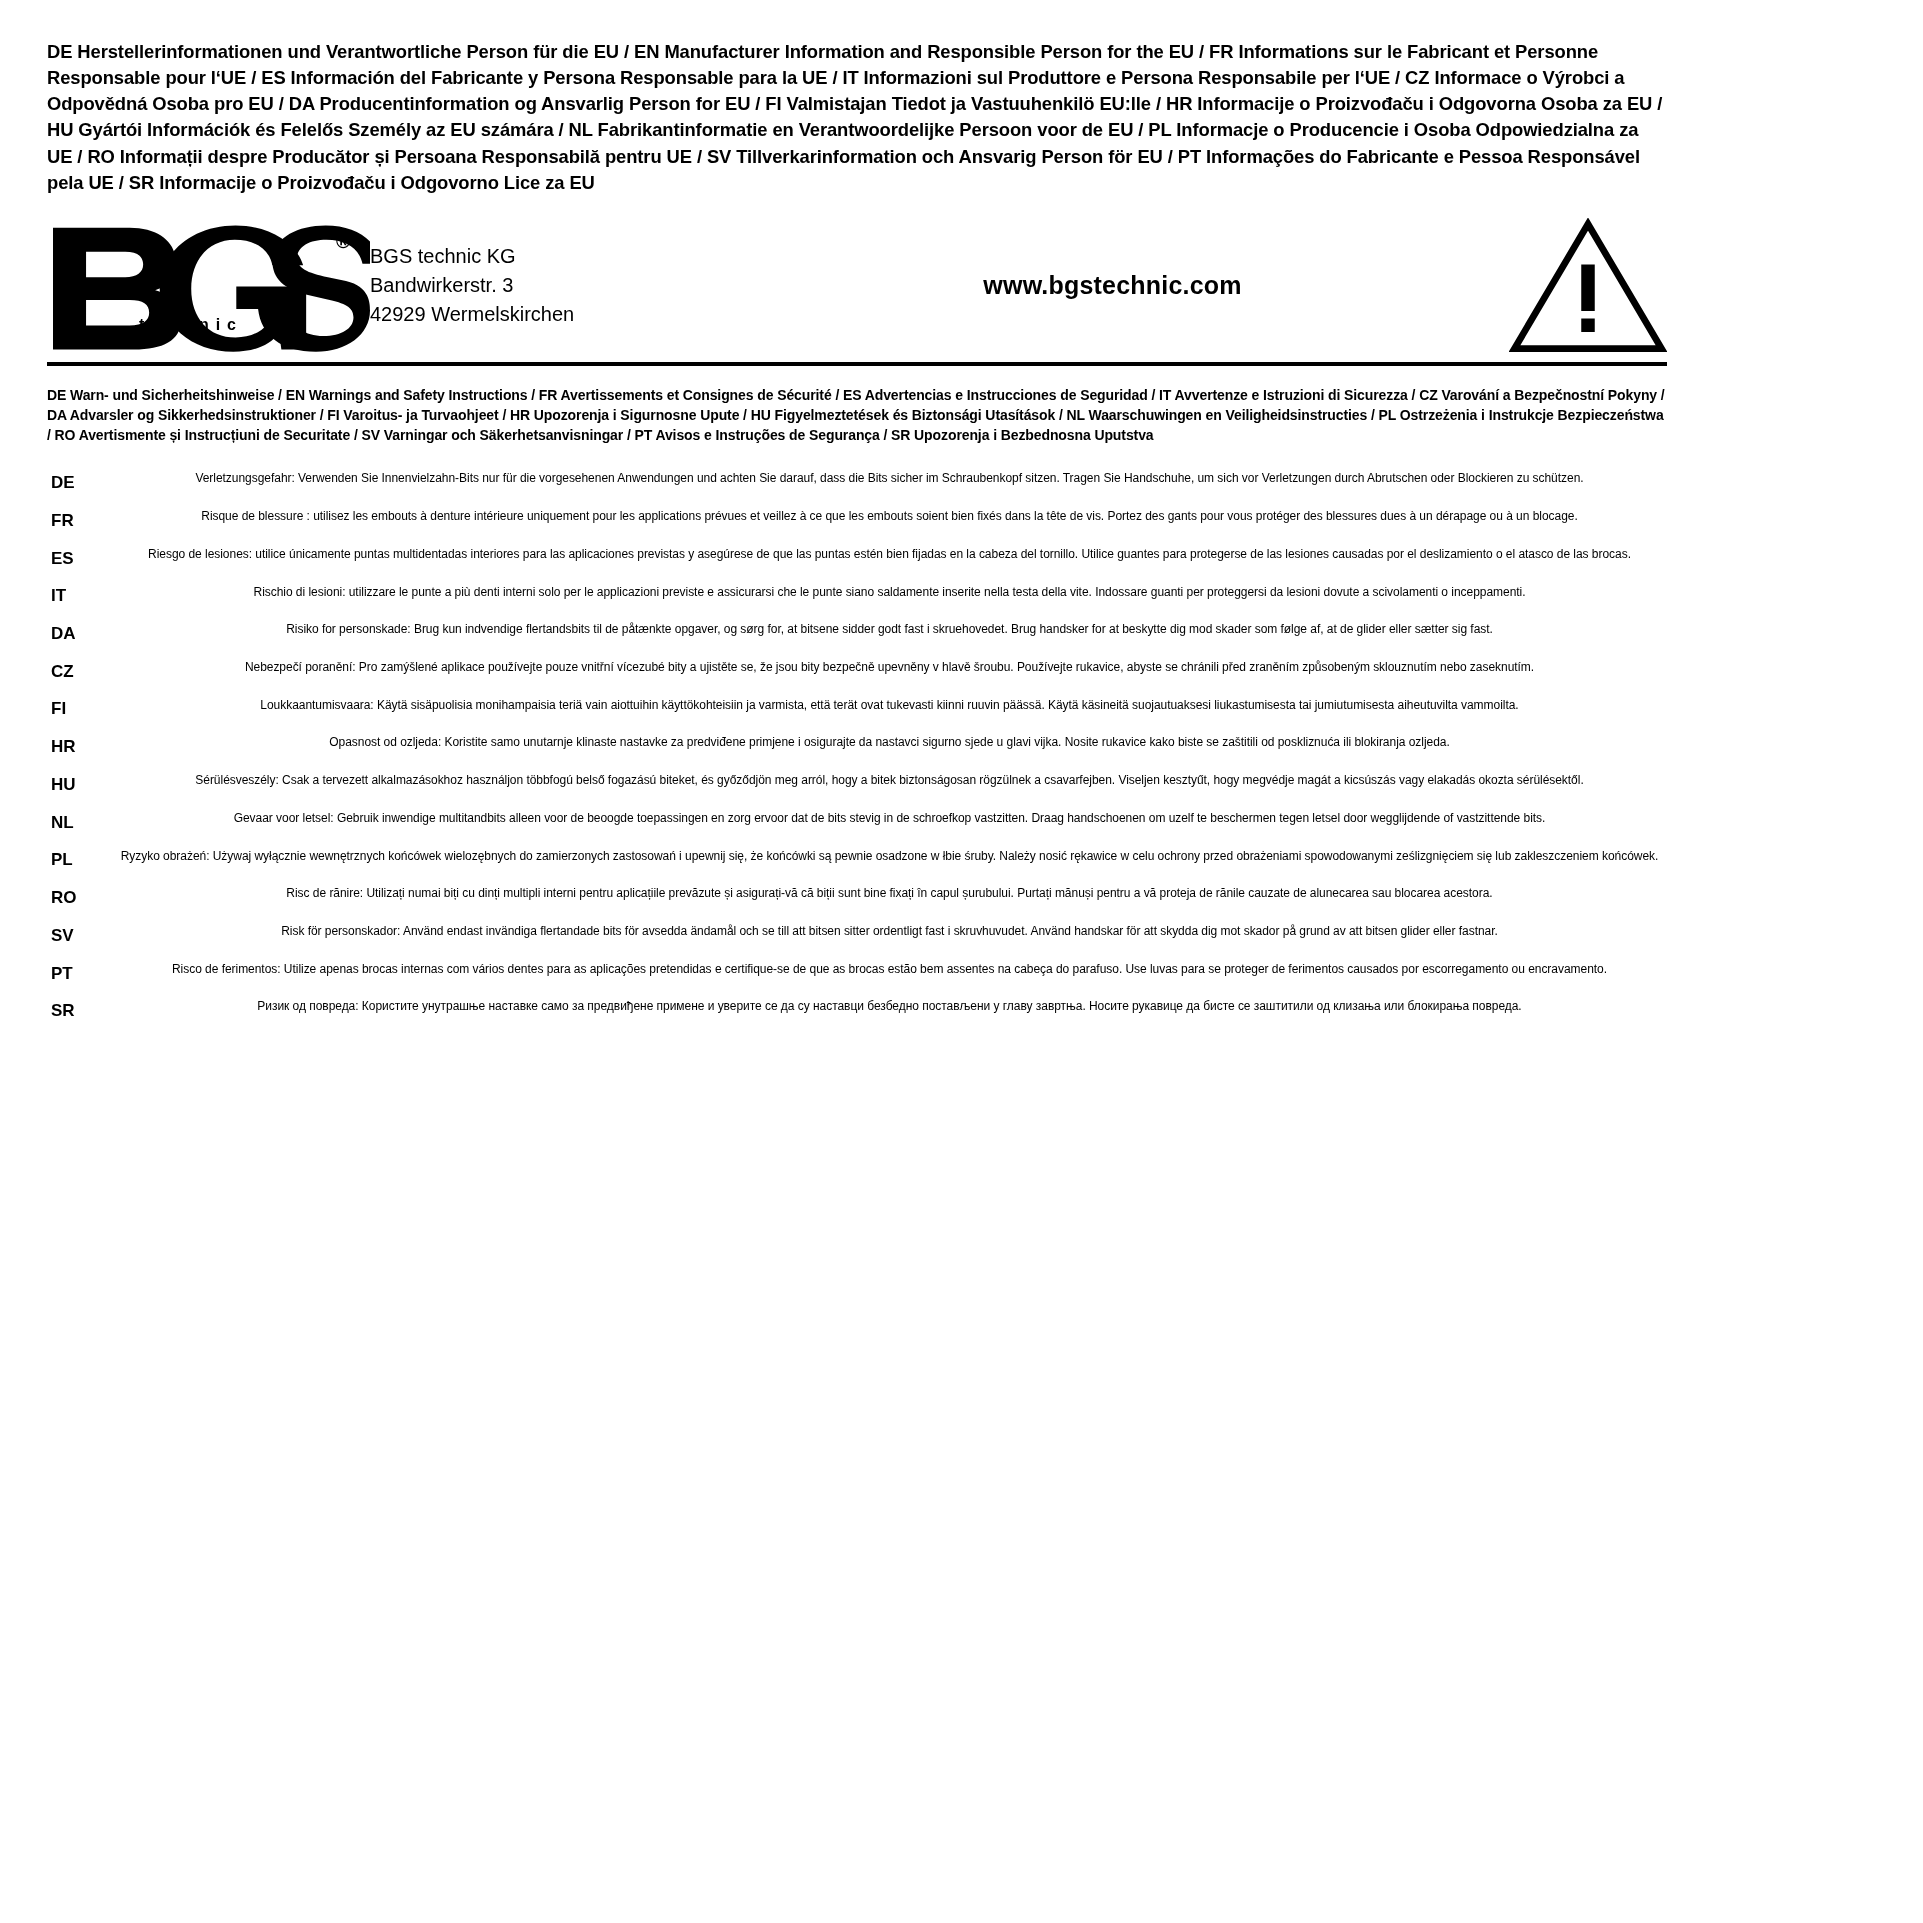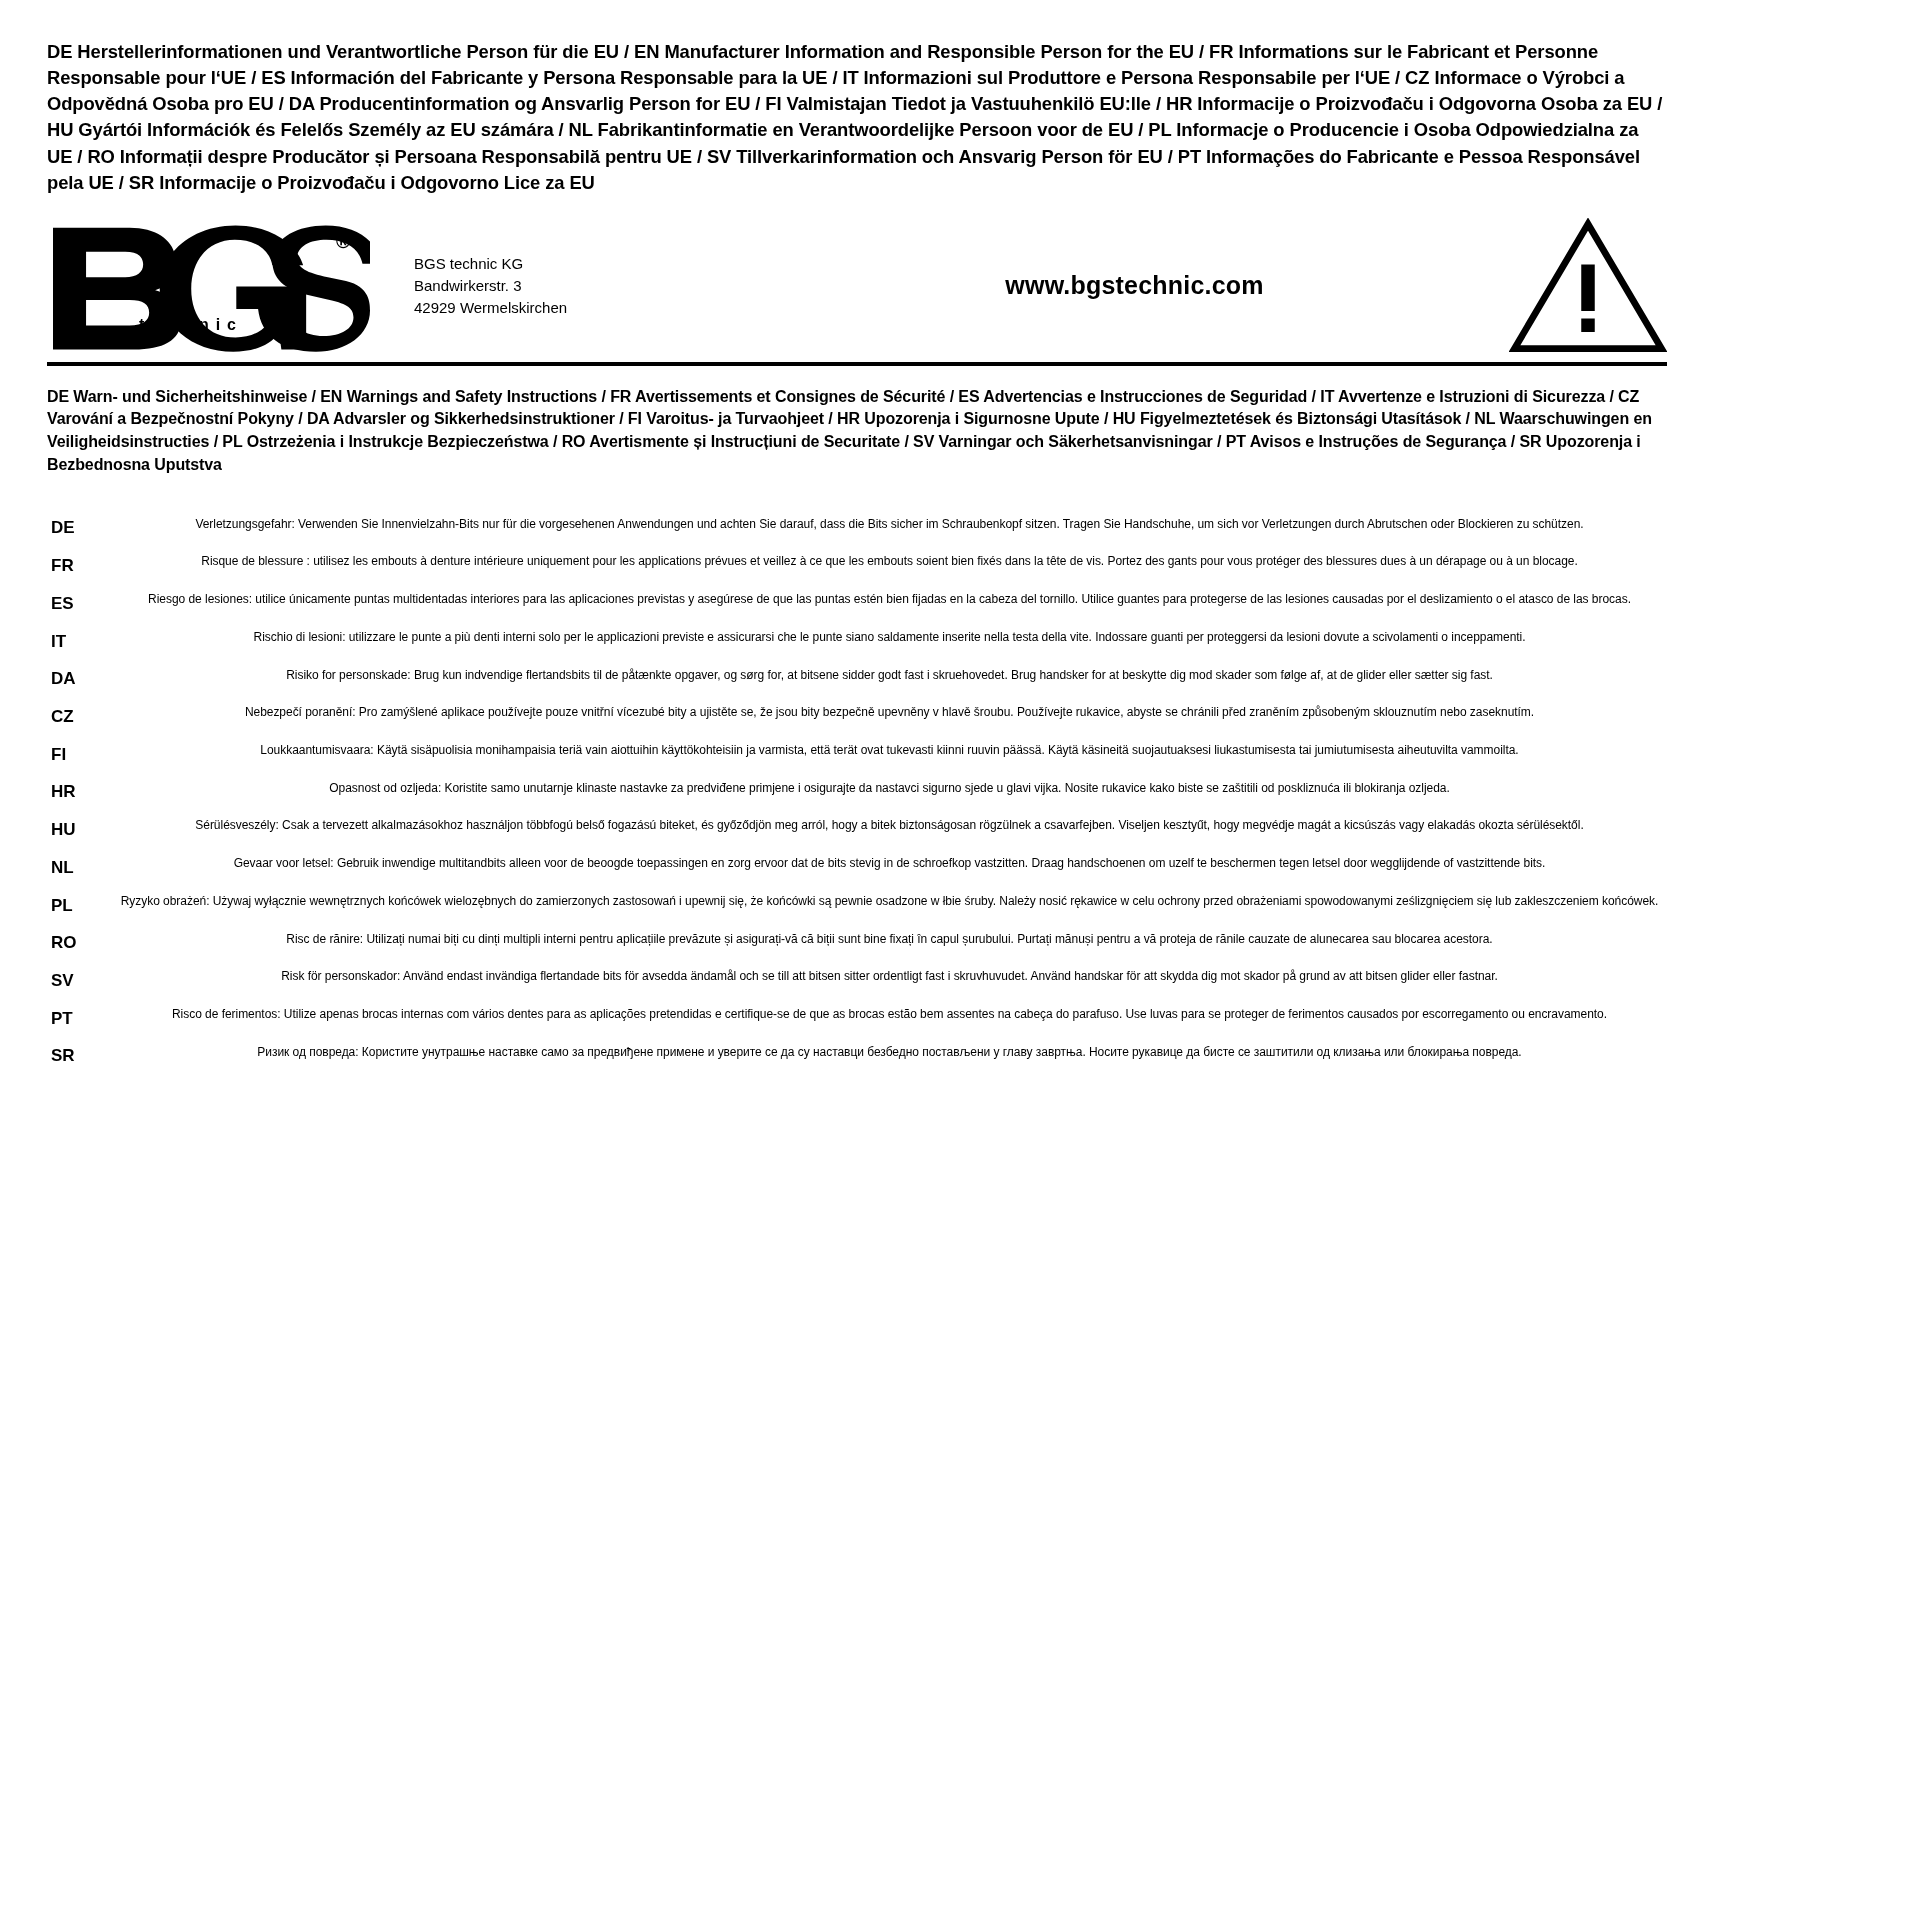--- a/index.html
+++ b/index.html
@@ -40,23 +40,22 @@
   }
   .logo-wrap {
     width: 323px;
     flex: 0 0 323px;
     position: relative;
   }
   .logo-svg { display: block; }
 
   .addr-col {
     flex: 0 0 391px;
-    font-size: 15px;
+    font-size: 20px;
     line-height: 1.45;
-    margin-left: 44px;
   }
   .tel-col {
     flex: 0 0 331px;
     font-size: 20px;
     line-height: 1.45;
   }
   .web-col {
     flex: 1 1 auto;
     text-align: center;
     font-size: 25px;
@@ -66,25 +65,25 @@
   }
   .warn-col {
     flex: 0 0 173px;
     display: flex;
     justify-content: flex-end;
     align-items: center;
   }
 
   
   .safety-title {
-    font-size: 16px;
+    font-size: 14px;
     font-weight: bold;
     line-height: 1.42;
     letter-spacing: -0.1px;
-    margin: 0 0 39px 0;
+    margin: 0 0 25px 0;
   }
 
   
   .lang-list {
     margin: 4px;
     padding: 0;
   }
   .lang-row {
     display: flex;
     align-items: flex-start;

